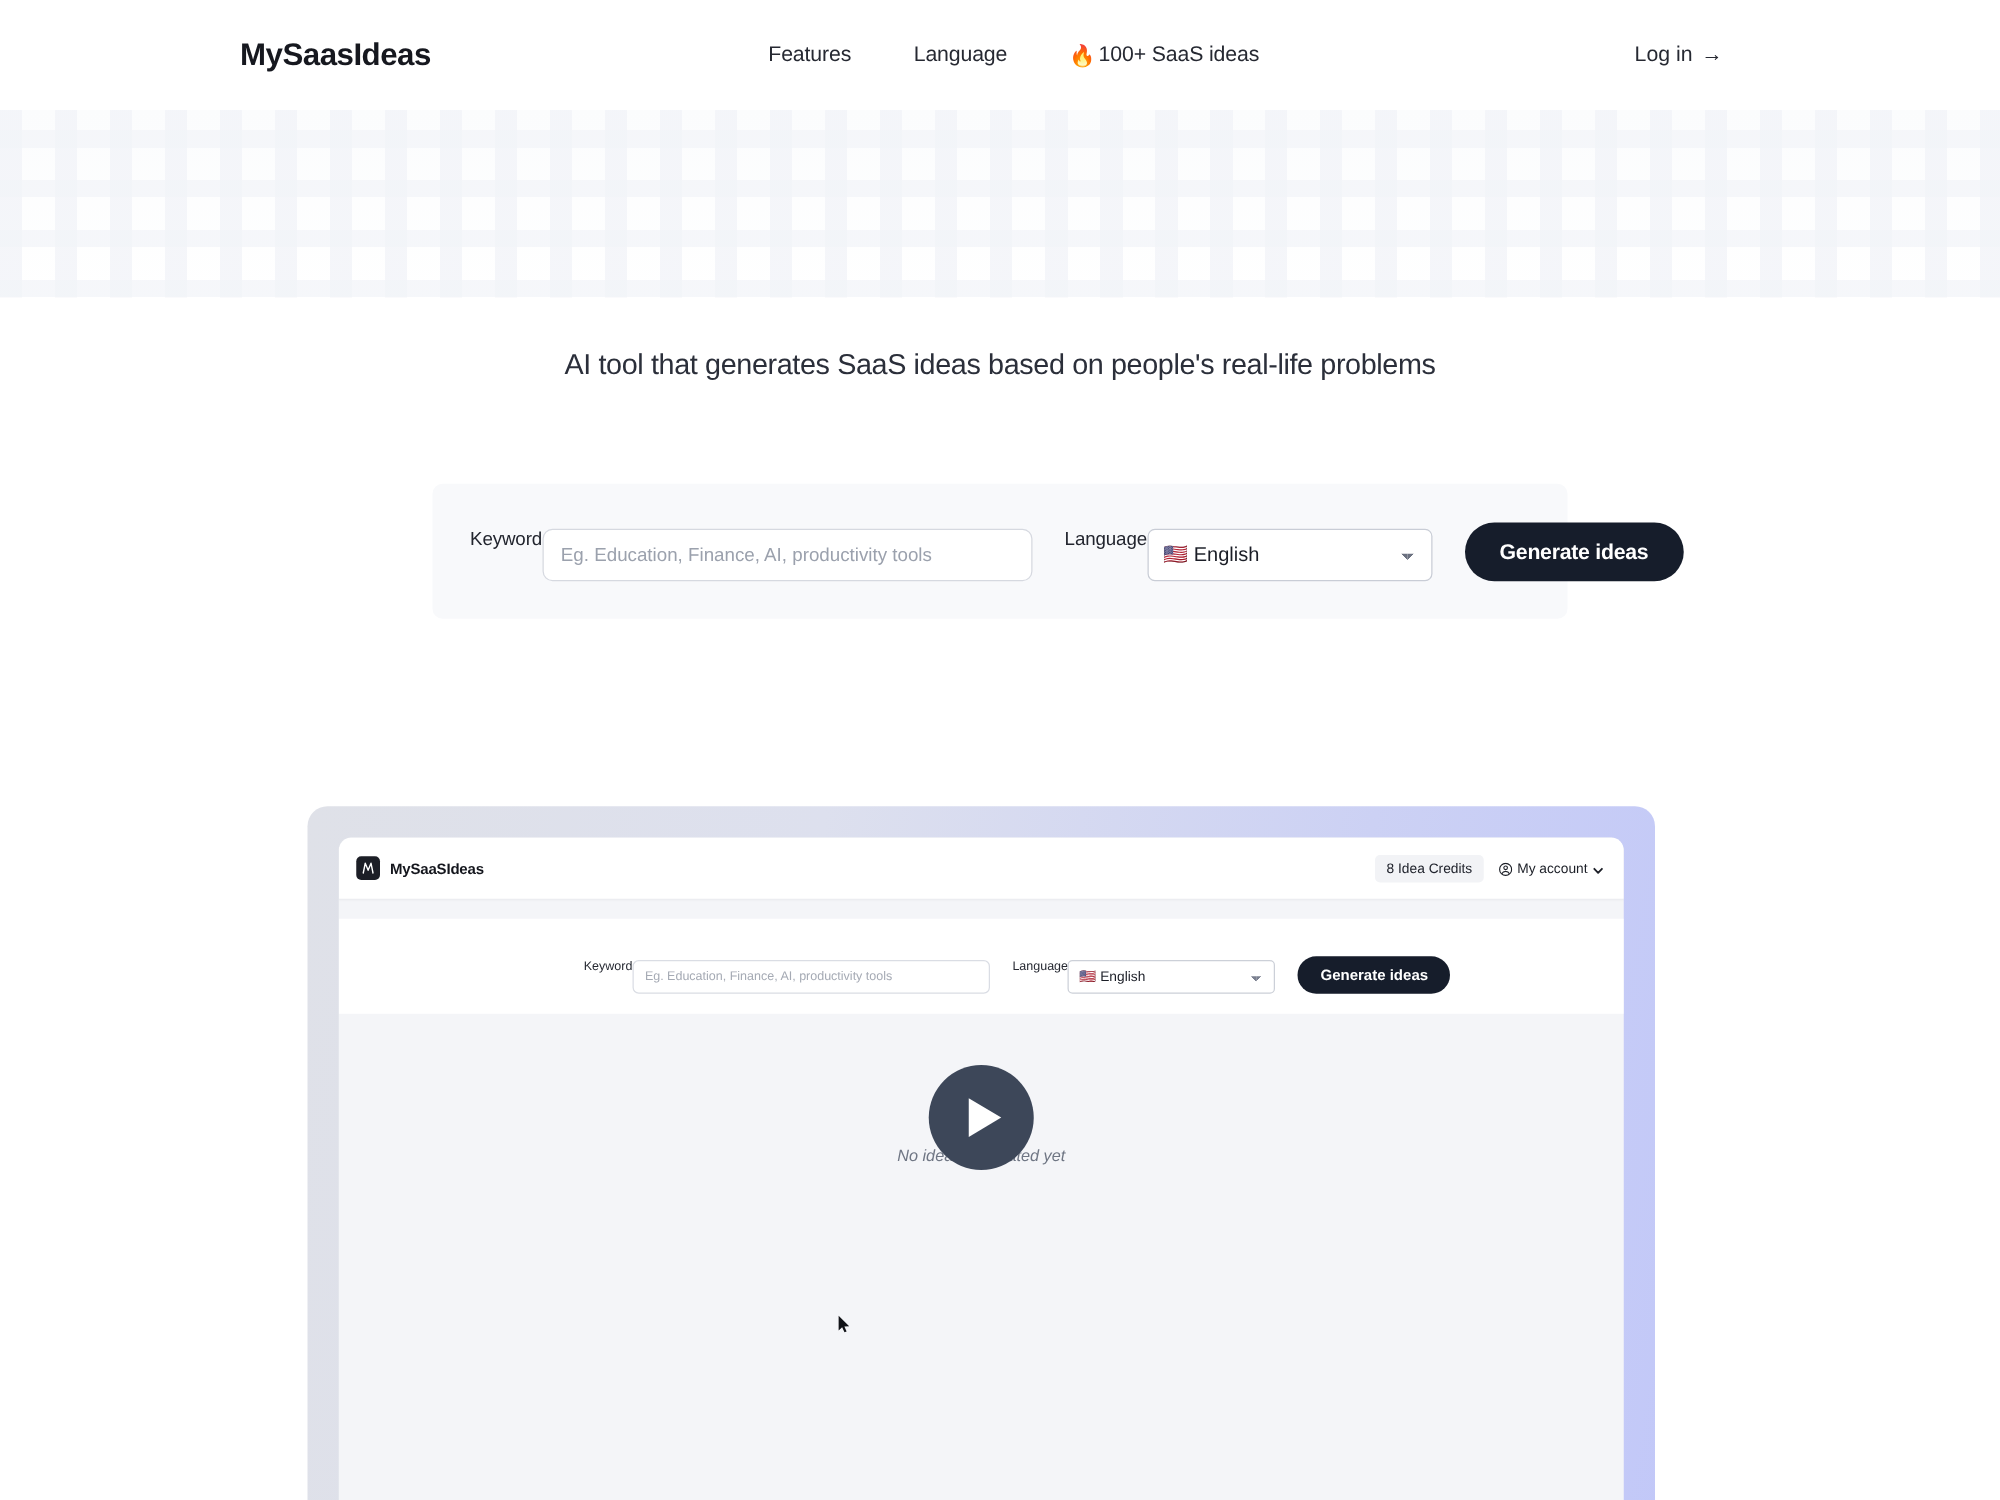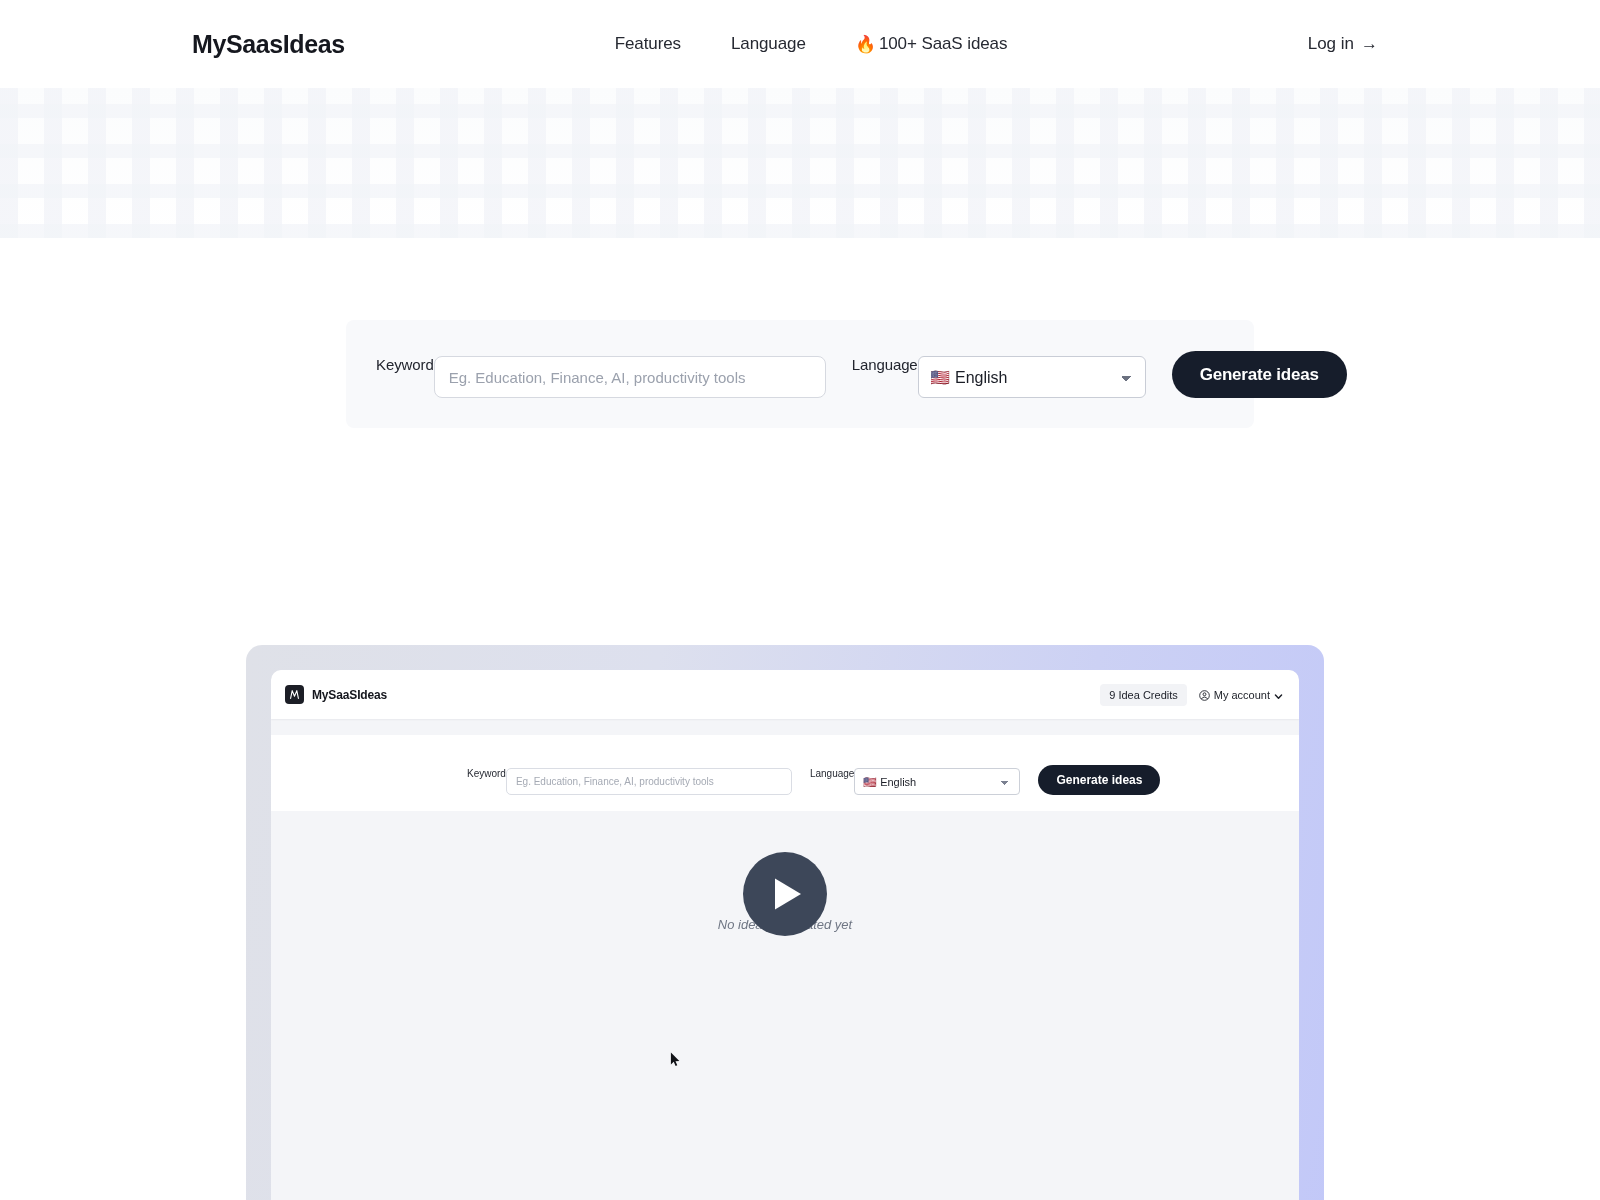--- a/index.html
+++ b/index.html
@@ -354,20 +354,21 @@
     </a>
   </nav>
 
   <a class="login-link" href="#">
     <span>Log in</span>
     <span>→</span>
   </a>
 </header>
 
 <section class="hero">
+  <p class="hero-sub">AI tool that generates SaaS ideas based on people's real-life problems</p>
 
   <div class="form-card">
     <div class="field">
       <label class="field-label">Keyword</label>
       <input class="text-input" type="text" placeholder="Eg. Education, Finance, AI, productivity tools" style="">
     </div>
 
     <div class="field">
       <label class="field-label">Language</label>
       <select class="select-input">
@@ -384,21 +385,21 @@
 
     <div class="app-bar">
       <span class="app-logo">
         <svg width="13" height="13" viewBox="0 0 13 13" aria-hidden="true">
           <path d="M2.6 10.4 L4.2 2.6 L6.5 8.2 L8.8 2.6 L10.4 10.4" fill="none" stroke="#ffffff" stroke-width="1.1" stroke-linecap="round" stroke-linejoin="round"></path>
         </svg>
       </span>
       <span class="app-brand">MySaaSIdeas</span>
 
       <div class="app-bar-right">
-        <span class="credits-badge">9 Idea Credits</span>
+        <span class="credits-badge">8 Idea Credits</span>
         <span class="account-menu">
           <svg width="11" height="11" viewBox="0 0 16 16" aria-hidden="true">
             <circle cx="8" cy="8" r="7" fill="none" stroke="#1c1f27" stroke-width="1.3"></circle>
             <circle cx="8" cy="6.2" r="2.1" fill="none" stroke="#1c1f27" stroke-width="1.3"></circle>
             <path d="M3.6 13.2 a4.8 4.8 0 0 1 8.8 0" fill="none" stroke="#1c1f27" stroke-width="1.3"></path>
           </svg>
           <span>My account</span>
           <svg width="9" height="9" viewBox="0 0 10 10" aria-hidden="true">
             <path d="M1.6 3.4 L5 7 L8.4 3.4" fill="none" stroke="#1c1f27" stroke-width="1.6" stroke-linecap="round" stroke-linejoin="round"></path>
           </svg>

